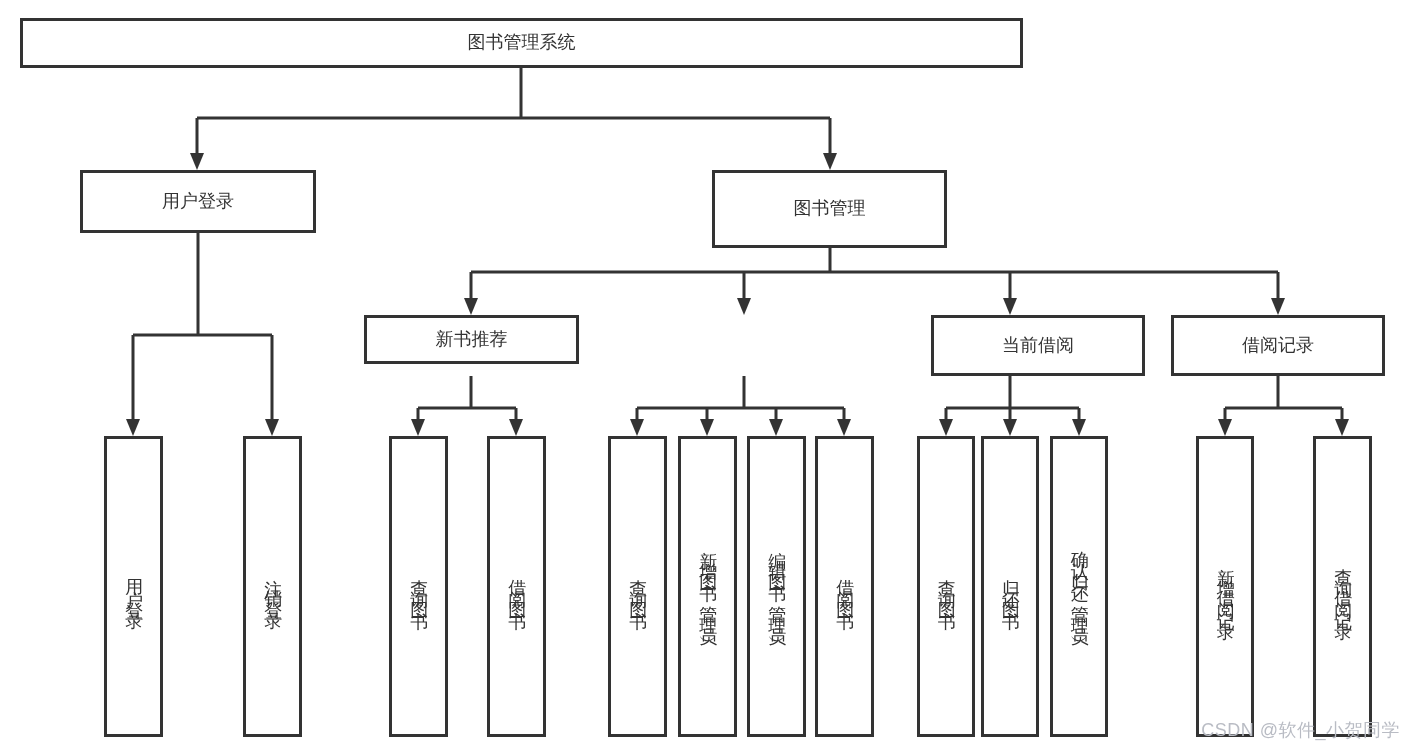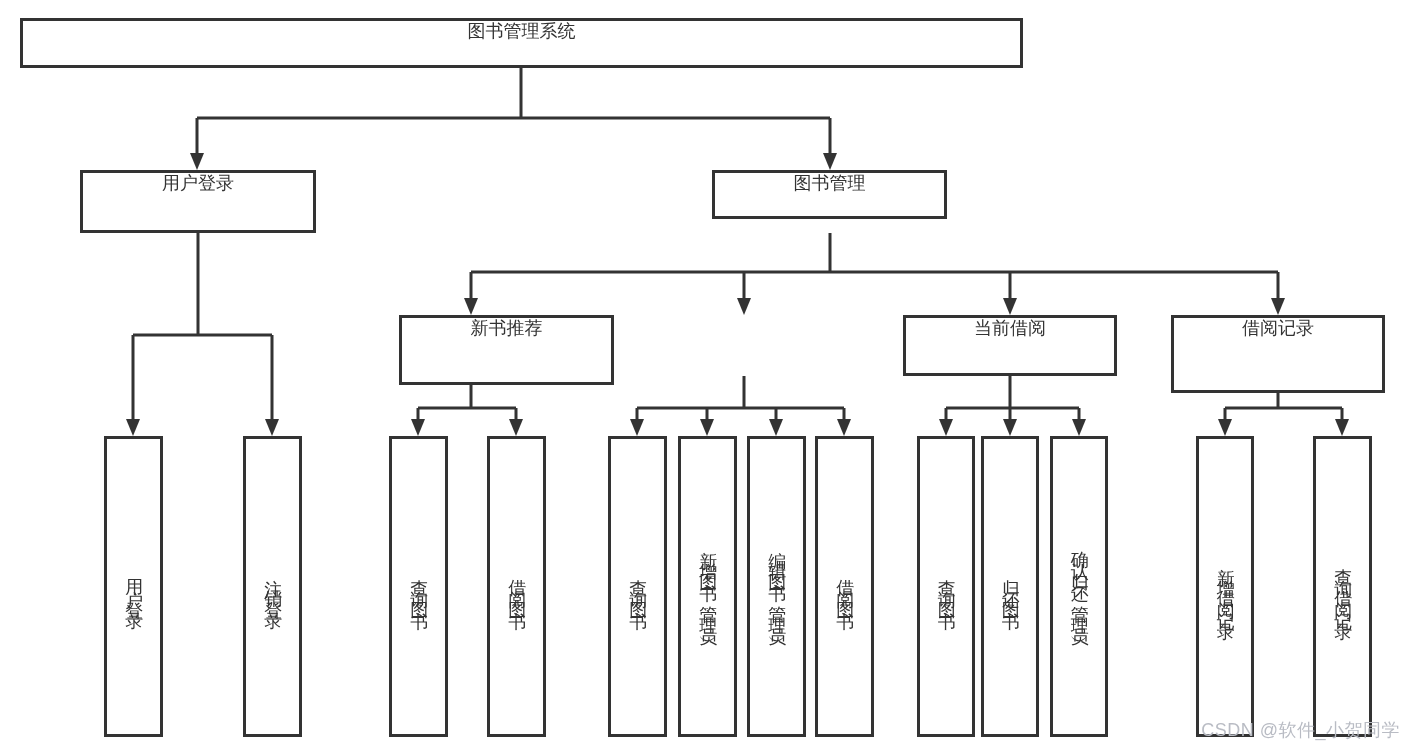--- a/index.html
+++ b/index.html
@@ -11,21 +11,21 @@
     color: var(--text,#333333);
     overflow:hidden;
   }
   .wires { position:absolute; left:0; top:0; width:1405px; height:747px; }
   .wires path { stroke: var(--line,#333333); stroke-width:3; fill:none; }
   .wires polygon { fill: var(--line,#333333); }
   .box {
     position:absolute;
     background: var(--box-bg,#ffffff);
     border:3px solid var(--line,#333333);
-    display:flex; justify-content:center;
+    display:flex; align-items:center; justify-content:center;
     font-size:18px; line-height:1.2; text-align:center;
   }
   .leaf .vtext {
     writing-mode: vertical-lr;
     letter-spacing:11px;
     font-size:18px;
   }
   .watermark {
     position:absolute; right:5px; bottom:5px;
     font-size:18px; letter-spacing:0.5px;
@@ -74,31 +74,31 @@
     <polygon points="1335,419 1349,419 1342,436"></polygon>
   </svg>
 
   <div class="box" style="left:20px; top:18px; width:1003px; height:50px;">
     <span>图书管理系统</span>
   </div>
 
   <div class="box" style="left:80px; top:170px; width:236px; height:63px;">
     <span>用户登录</span>
   </div>
-  <div class="box" style="left:712px; top:170px; width:235px; height:49px;">
+  <div class="box" style="left:712px; top:170px; width:235px; height:78px;">
     <span>图书管理</span>
   </div>
 
-  <div class="box" style="left:364px; top:315px; width:215px; height:70px;margin-left:35px;">
+  <div class="box" style="left:364px; top:315px; width:215px; height:49px;">
     <span>新书推荐</span>
   </div>
-  <div class="box" style="left:903px; top:315px; width:214px; height:61px;">
+  <div class="box" style="left:931px; top:315px; width:214px; height:61px;">
     <span>当前借阅</span>
   </div>
-  <div class="box" style="left:1171px; top:315px; width:214px; height:78px;">
+  <div class="box" style="left:1171px; top:315px; width:214px; height:61px;">
     <span>借阅记录</span>
   </div>
 
   <div class="box leaf" style="left:104px; top:436px; width:59px; height:301px;">
     <span class="vtext">用户登录</span>
   </div>
   <div class="box leaf" style="left:243px; top:436px; width:59px; height:301px;">
     <span class="vtext">注销登录</span>
   </div>
 

